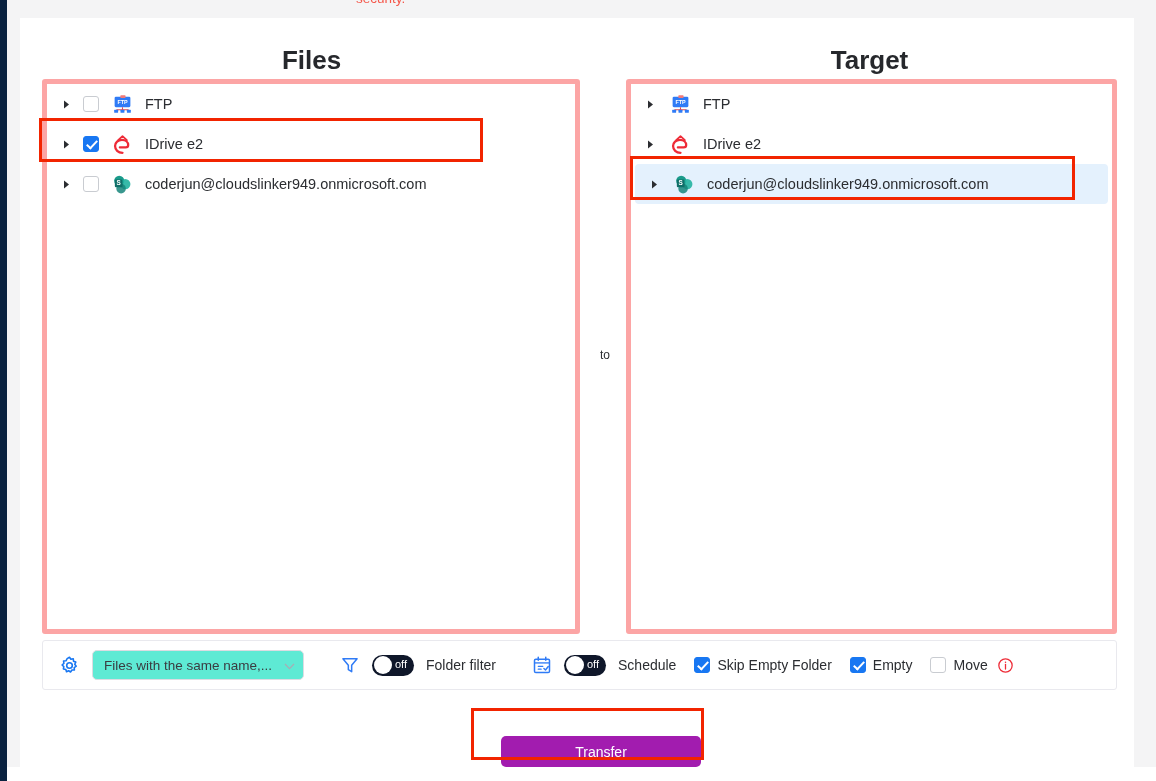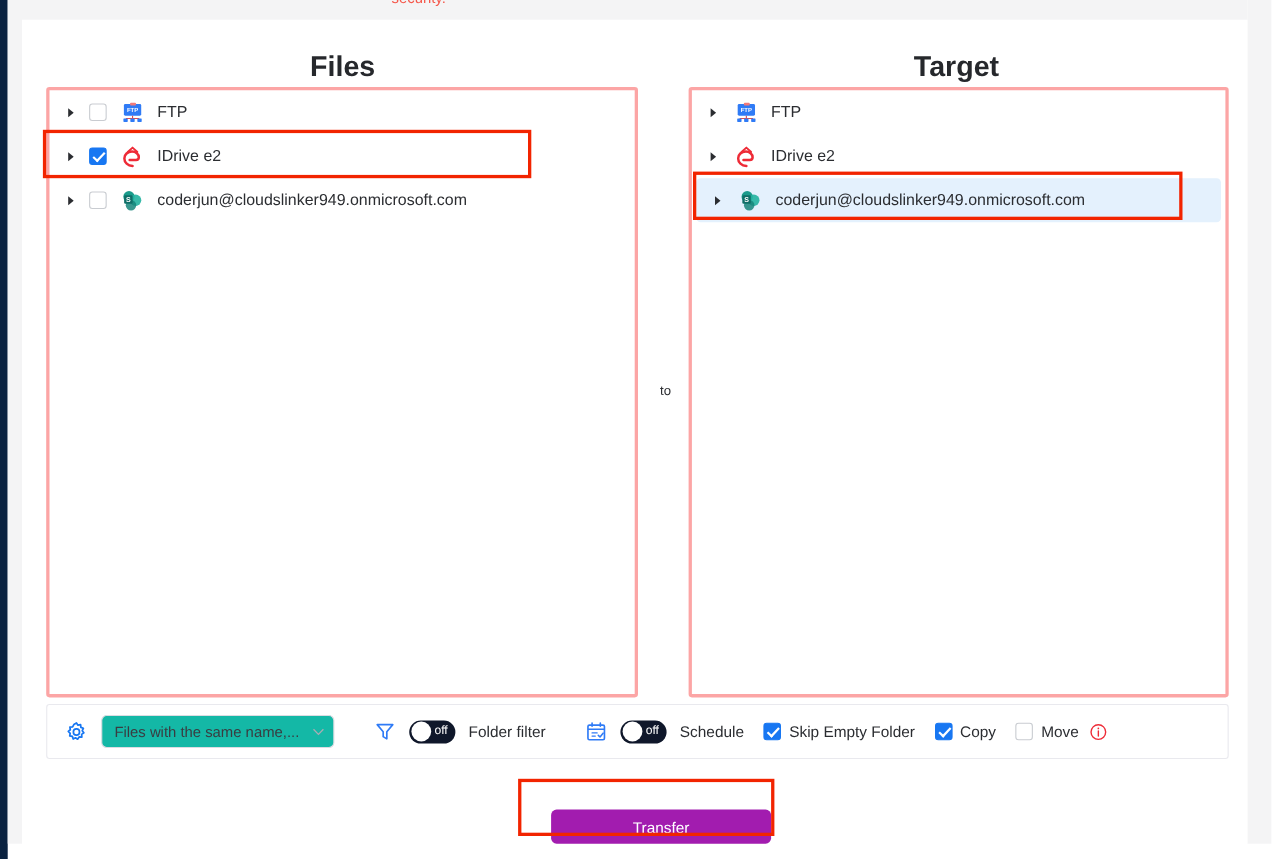--- a/index.html
+++ b/index.html
@@ -58,21 +58,21 @@
     color: #26282c;
     text-align: center;
   }
   #heading-source { left: 22px; top: 27px; width: 539px; }
   #heading-target { left: 585px; top: 27px; width: 529px; }
 
   
   .panel {
     position: absolute;
     background: #ffffff;
-    border: 3px solid #fca5a5;
+    border: 5px solid #fca5a5;
     border-radius: 3px;
     overflow: hidden;
   }
   #panel-source { left: 22px; top: 61px; width: 538px; height: 555px; }
   #panel-target { left: 606px; top: 61px; width: 491px; height: 555px; }
 
   .tree-row {
     position: relative;
     display: flex;
     align-items: center;
@@ -146,21 +146,21 @@
   .opt-gap { width: 18px; flex: 0 0 18px; }
   .opt-icon { display: flex; align-items: center; justify-content: center; flex: 0 0 auto; }
 
   .select-box {
     width: 212px; height: 30px;
     border: 1px solid #dcdce2;
     border-radius: 5px;
     display: flex; align-items: center;
     padding: 0 8px 0 11px;
     margin-left: 12px;
-    background: #14b8a6;
+    background: #5eead4;
   }
   .select-value {
     flex: 1 1 auto;
     font-size: 13.5px;
     color: #3a3c41;
     white-space: nowrap;
     overflow: hidden;
   }
 
   .toggle {
@@ -419,21 +419,21 @@
       <span class="toggle">
         <span class="knob"></span>
         <span class="tlabel">off</span>
       </span>
       <span class="opt-text">Schedule</span>
 
       <span class="sq-cb checked"></span>
       <span class="opt-text opt-text-tight">Skip Empty Folder</span>
 
       <span class="sq-cb checked"></span>
-      <span class="opt-text opt-text-tight">Copy</span>
+      <span class="opt-text opt-text-tight">Empty</span>
 
       <span class="sq-cb"></span>
       <span class="opt-text opt-text-tight">Move</span>
 
       <span class="opt-icon" style="margin-left:9px">
         <svg width="17" height="17" viewBox="0 0 24 24" fill="none" stroke="#ee2b37" stroke-width="1.8">
           <circle cx="12" cy="12" r="9.4"></circle>
           <path d="M12 10.6 V17" stroke-linecap="round"></path>
           <circle cx="12" cy="7.3" r="1.1" fill="#ee2b37" stroke="none"></circle>
         </svg>

